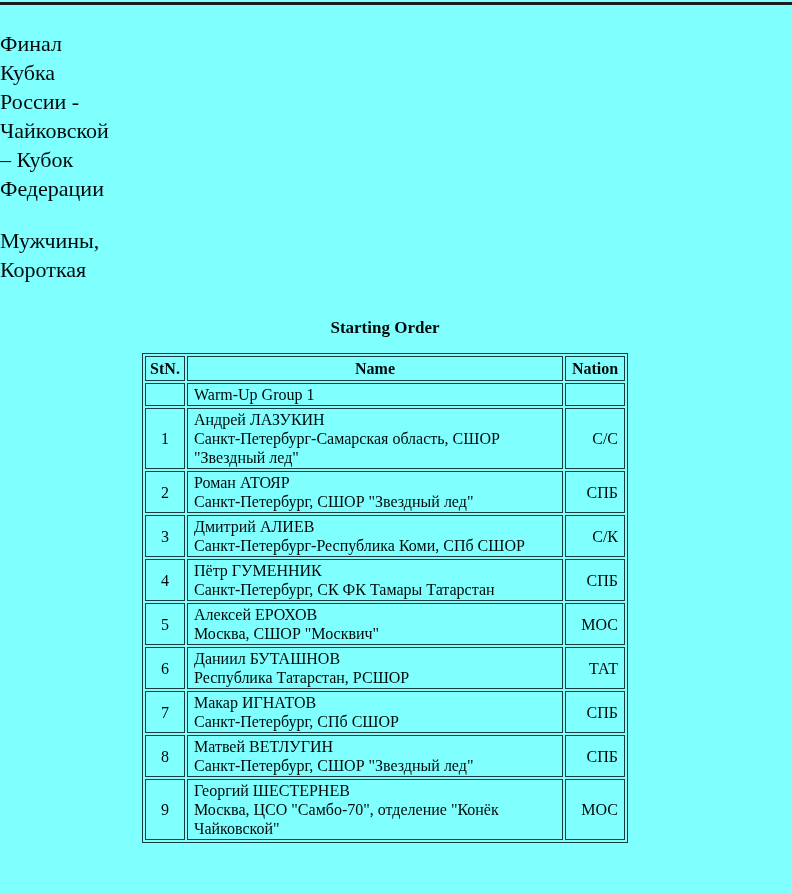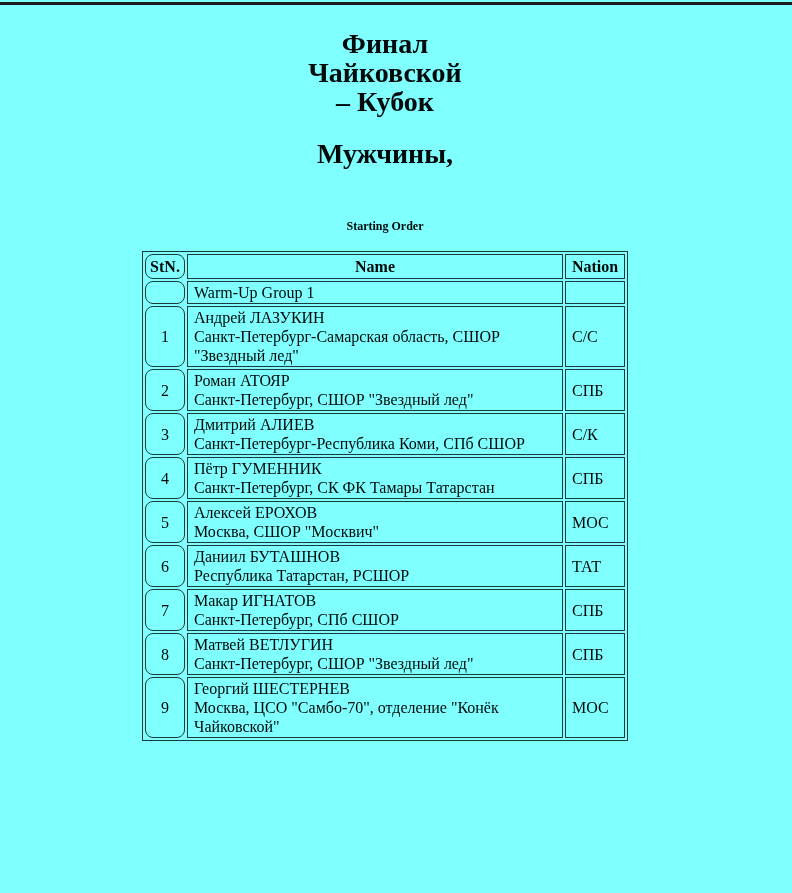--- a/index.html
+++ b/index.html
@@ -23,31 +23,31 @@
   .top-line {
     margin-top: 2px;
     height: 3px;
     background: var(--divider);
   }
   .content {
     padding-top: 24px;
     padding-right: 22px; 
   }
   .title {
-    font-size: 28px;
-    font-weight: bold;
-    text-align: center;
+    font-size: 22px;
+    font-weight: normal;
+    text-align: left;
     line-height: 29px;
     margin: 0 0 23px 0;
   }
   .subtitle {
-    margin-bottom: 48px;
+    margin-bottom: 34px;
   }
   .order-heading {
-    font-size: 12px;
+    font-size: 17px;
     font-weight: bold;
     text-align: center;
     line-height: 20px;
     margin: 0 0 15px 0;
   }
   table.start-list {
     margin: 0 auto;
     width: 486px;
     border-collapse: separate;
     border-spacing: 2px;
@@ -58,40 +58,44 @@
   table.start-list th,
   table.start-list td {
     border: 1px solid var(--border);
     padding: 1px 6px;
   }
   table.start-list th {
     font-weight: bold;
     text-align: center;
     padding: 2px 3px;
   }
-  .c-stn   { width: 26px;  text-align: center; vertical-align: middle; border-radius: 8px; }
+  .c-stn   { width: 26px;  text-align: center; vertical-align: middle; }
   .c-name  { text-align: left; }
-  .c-nation{ width: 46px;  text-align: left; vertical-align: middle; }
+  .c-nation{ width: 46px;  text-align: right; vertical-align: middle; }
   .group-row td { height: 19px; }
 </style>
 </head>
 <body>
 
 <div class="top-line"></div>
 
 <div class="content">
 
   <div class="title">
       <div>Финал</div>
+      <div>Кубка</div>
+      <div>России -</div>
       <div>Чайковской</div>
       <div>– Кубок</div>
+      <div>Федерации</div>
     </div>
 
   <div class="title subtitle">
       <div>Мужчины,</div>
+      <div>Короткая</div>
     </div>
 
   <div class="order-heading">Starting Order</div>
 
   <table class="start-list">
     <thead>
       <tr>
         <th class="c-stn">StN.</th>
         <th class="c-name">Name</th>
         <th class="c-nation">Nation</th>

